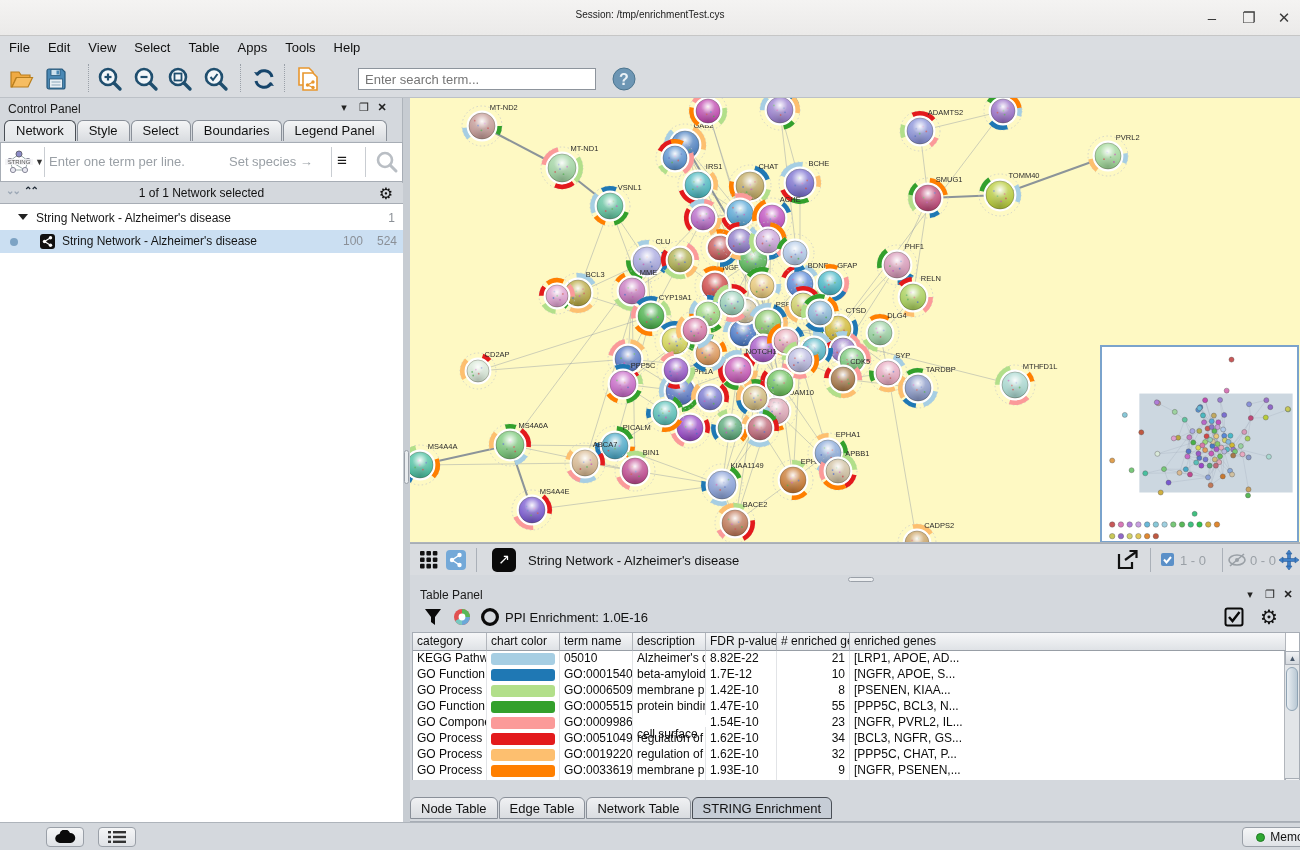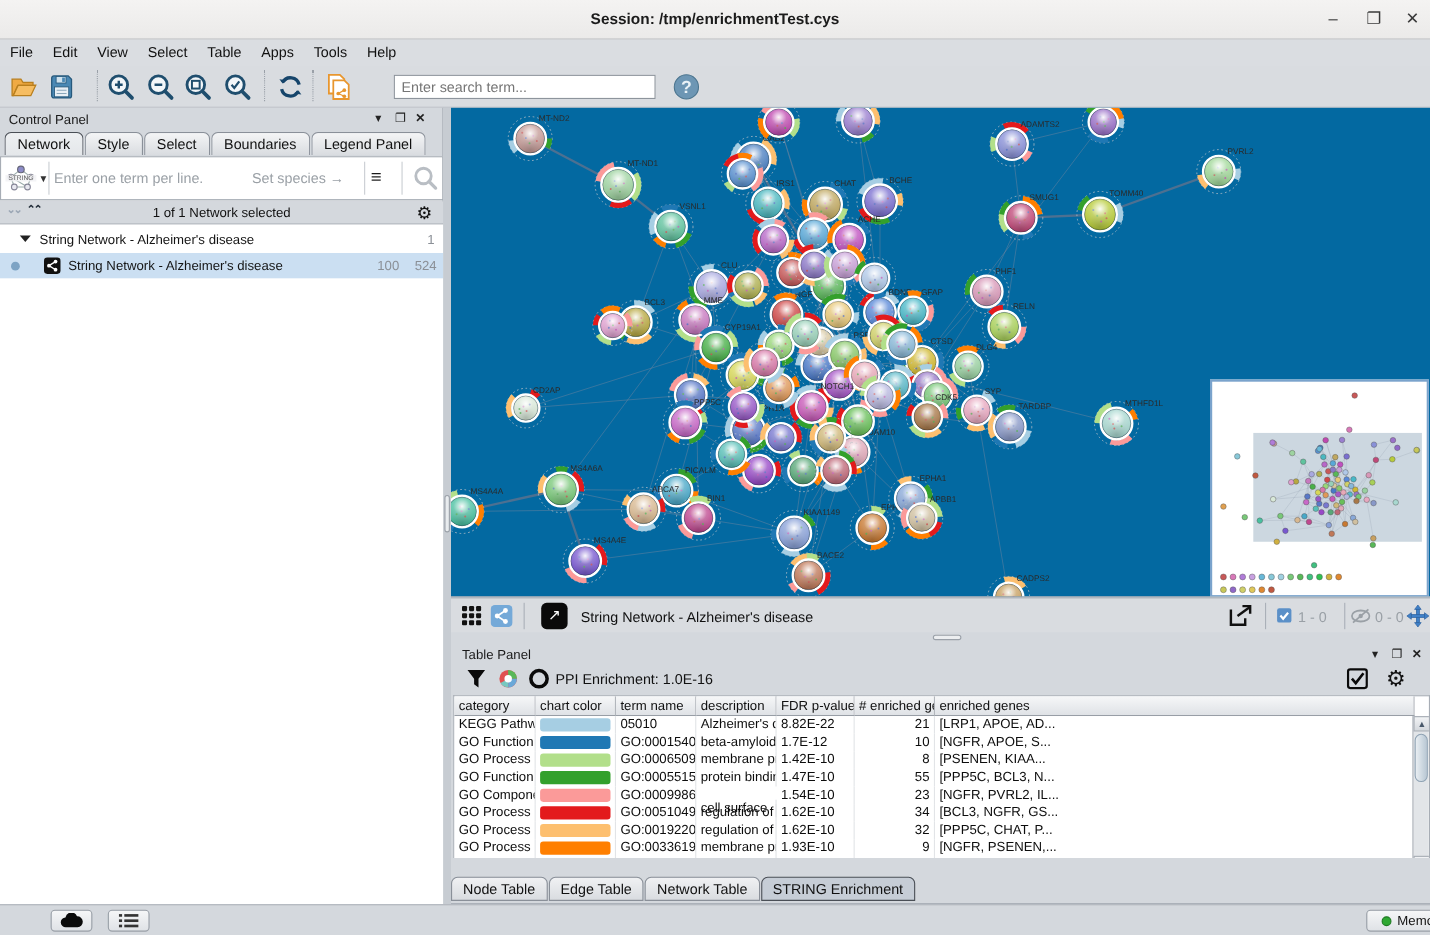--- a/index.html
+++ b/index.html
@@ -1,20 +1,20 @@
 <!DOCTYPE html>
 <html><head>
 <meta charset="utf-8">
 <style>
   * { margin:0; padding:0; box-sizing:border-box; }
   html,body { width:1300px; height:850px; font-family:"Liberation Sans", sans-serif; background:#d4d8dd; overflow:hidden; position:relative; }
 
   
   .titlebar { position:absolute; left:0; top:0; width:1300px; height:36px; background:linear-gradient(#f4f3f2,#ebeae9); border-bottom:1px solid #c6c6c6; }
-  .titlebar .title { position:absolute; left:0; right:0; top:9px; text-align:center; font-size:14px; font-weight:bold; color:#1b1b1b; }
+  .titlebar .title { position:absolute; left:0; right:0; top:9px; text-align:center; font-size:10px; font-weight:normal; color:#1b1b1b; }
   .win-btn { position:absolute; top:8px; width:26px; height:20px; text-align:center; font-size:15px; color:#3a3a3a; cursor:default; line-height:20px; }
 
   
   .menubar { position:absolute; left:0; top:36px; width:1300px; height:24px; background:#dadde1; }
   .menu-item { display:inline-block; padding:4px 9px 3px 9px; font-size:13px; color:#101010; }
 
   
   .toolbar { position:absolute; left:0; top:60px; width:1300px; height:38px; background:#d9dce0; border-bottom:1px solid #bcc1c7; }
   .tb-btn { position:absolute; top:3px; width:32px; height:32px; border-radius:4px; display:flex; align-items:center; justify-content:center; }
   .tb-sep { position:absolute; top:4px; width:1px; height:28px; border-left:1px dotted #9aa0a8; }
@@ -48,21 +48,21 @@
   .tree-count { position:absolute; top:4px; color:#8b9097; text-align:right; }
   .share-badge { position:absolute; left:40px; top:4px; width:15px; height:15px; background:#111; border-radius:3px; }
 
   
   .v-splitter { position:absolute; left:403px; top:98px; width:7px; height:724px; background:#c7ccd2; }
   .v-grip { position:absolute; left:1px; top:352px; width:5px; height:34px; border-radius:3px; background:#e9ecef; border:1px solid #9aa0a8; }
   .h-splitter { position:absolute; left:410px; top:575px; width:890px; height:10px; background:#d4d8dd; }
   .h-grip { position:absolute; left:438px; top:2px; width:26px; height:5px; border-radius:3px; background:#eceef0; border:1px solid #9aa0a8; }
 
   
-  .network-view { position:absolute; left:410px; top:98px; width:890px; height:445px; background:#0369a1; overflow:hidden; border-bottom:1px solid #aeb4bb; }
+  .network-view { position:absolute; left:410px; top:98px; width:890px; height:445px; background:#fef9c3; overflow:hidden; border-bottom:1px solid #aeb4bb; }
   .minimap { position:absolute; left:690px; top:247px; width:199px; height:198px; background:#fff; border:2px solid #7aa3cc; }
   .net-toolbar { position:absolute; left:410px; top:543px; width:890px; height:32px; background:#d9dce0; border-top:1px solid #a7adb5; }
   .net-title { position:absolute; left:118px; top:9px; font-size:13px; color:#111; }
   .nt-blackbtn { position:absolute; left:82px; top:4px; width:24px; height:24px; background:#0a0a0a; border-radius:5px; color:#fff; text-align:center; font-size:14px; line-height:23px; }
   .nt-ind { position:absolute; top:9px; font-size:13px; color:#9aa0a6; }
 
   
   .table-panel { position:absolute; left:410px; top:585px; width:890px; height:210px; background:#d4d8dd; }
   .tp-header { position:absolute; left:0; top:0; width:100%; height:19px; }
   .tp-title { position:absolute; left:10px; top:3px; font-size:12px; color:#1a1a1a; }

